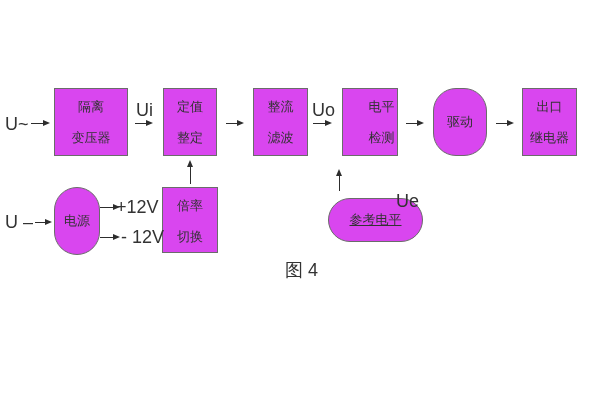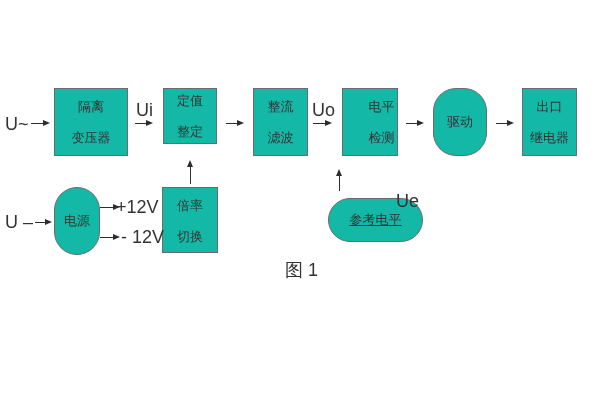--- a/index.html
+++ b/index.html
@@ -13,21 +13,21 @@
     height: 400px;
     background: #ffffff;
     font-family: "Liberation Sans", sans-serif;
     color: #333333;
     overflow: hidden;
   }
   .blk {
     position: absolute;
     box-sizing: border-box;
     border: 1px solid #6b6b6b;
-    background: #14b8a6;
+    background: #d946ef;
     display: flex;
     flex-direction: column;
     align-items: center;
     justify-content: center;
     font-size: 13px;
     line-height: 31px;
     color: #333333;
     white-space: nowrap;
     text-align: center;
   }
@@ -75,21 +75,21 @@
 </head>
 <body>
 
 <div id="canvas">
 
   <div class="blk" style="left:54px; top:88px; width:74px; height:68px;">
     <span>隔离</span>
     <span>变压器</span>
   </div>
 
-  <div class="blk" style="left:163px; top:88px; width:54px; height:56px;">
+  <div class="blk" style="left:163px; top:88px; width:54px; height:68px;">
     <span>定值</span>
     <span>整定</span>
   </div>
 
   <div class="blk" style="left:253px; top:88px; width:55px; height:68px;">
     <span>整流</span>
     <span>滤波</span>
   </div>
 
   <div class="blk" style="left:342px; top:88px; width:56px; height:68px;padding-left:23px;">
@@ -133,15 +133,15 @@
   <div class="varrow" style="left:190px; top:167px; height:17px;"></div>
   <div class="varrow" style="left:339px; top:176px; height:15px;"></div>
 
   <span class="lbl" style="left:5px; top:116px;">U~</span>
   <span class="lbl" style="left:5px; top:214px;">U –</span>
   <span class="lbl" style="left:136px; top:102px;">Ui</span>
   <span class="lbl" style="left:312px; top:102px;text-align:right;">Uo</span>
   <span class="lbl" style="left:350px; top:193px;margin-left:46px;">Ue</span>
   <span class="lbl" style="left:116px; top:199px;">+12V</span>
   <span class="lbl" style="left:121px; top:229px;">- 12V</span>
-  <span class="lbl" style="left:285px; top:262px;">图 1</span>
+  <span class="lbl" style="left:285px; top:262px;">图 4</span>
 
 </div>
 
 </body></html>

